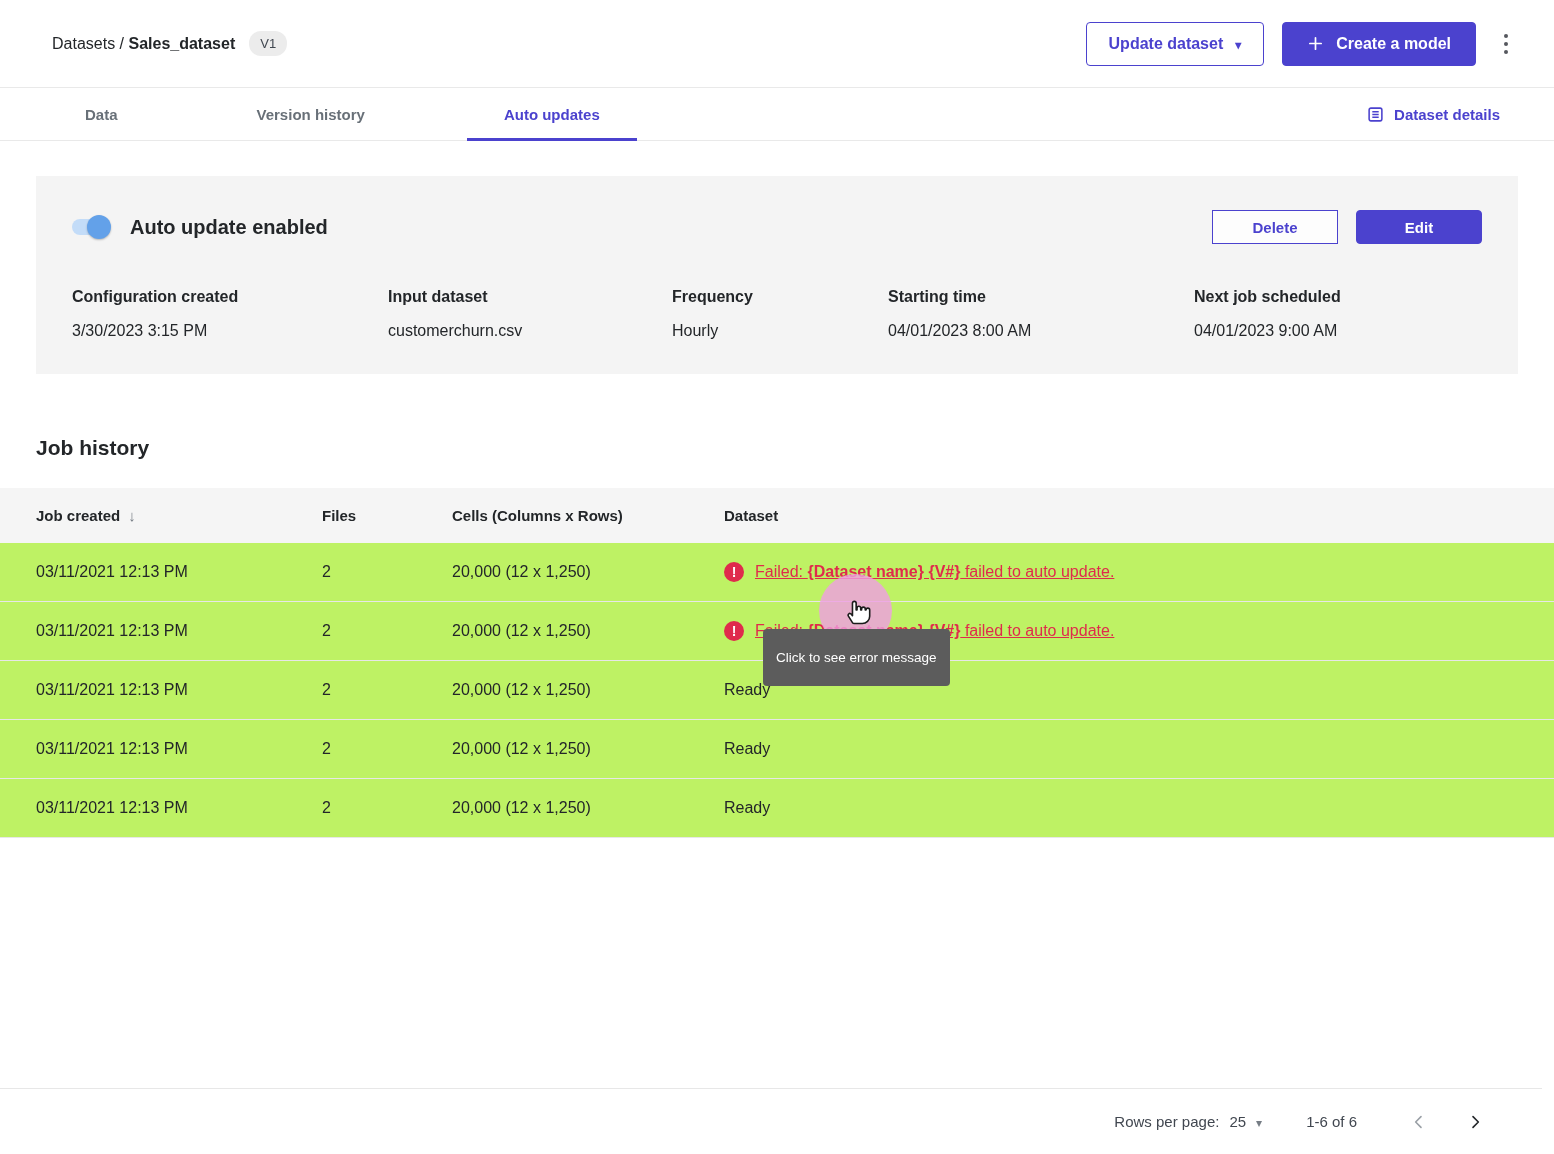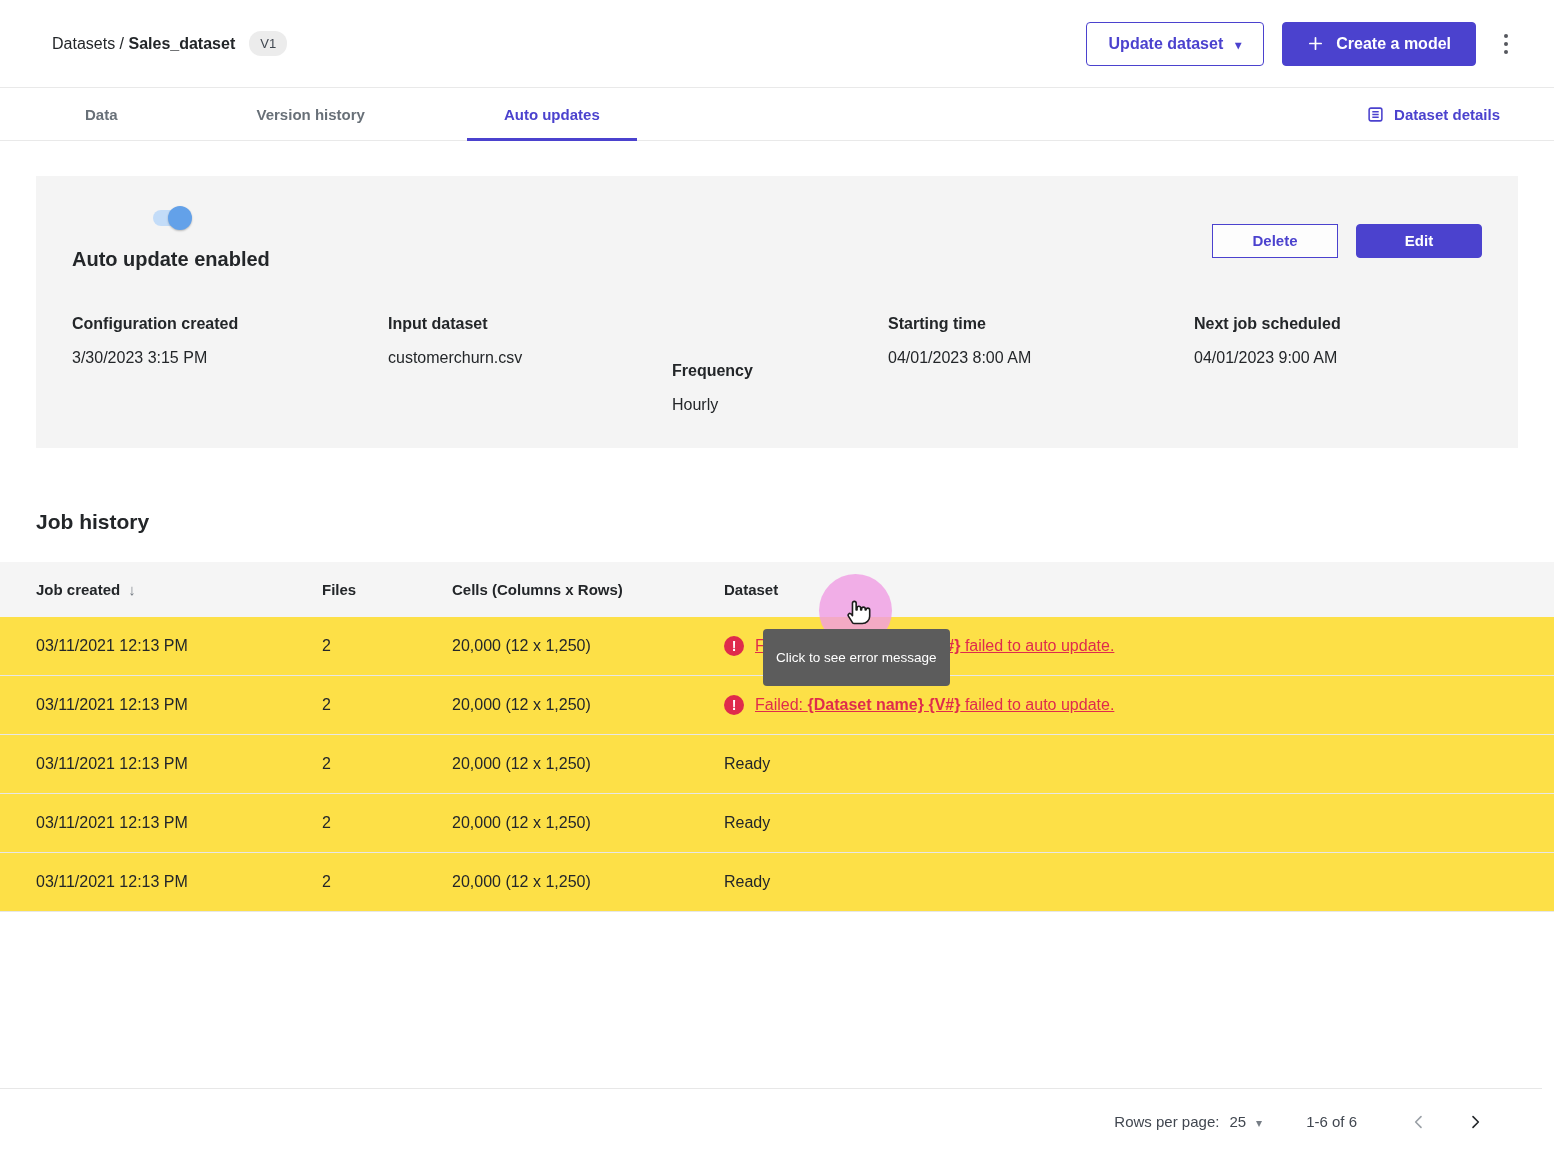--- a/index.html
+++ b/index.html
@@ -28,44 +28,44 @@
   
   .tabbar{height:54px;border-top:1px solid var(--border);border-bottom:1px solid var(--border);display:flex;align-items:stretch;padding:0 48px;position:relative;gap:35px;}
   .tab{display:flex;align-items:center;padding:0 37px;margin-right:30px;font-size:15px;font-weight:700;color:var(--text-gray);cursor:pointer;position:relative;}
   .tab.active{color:var(--accent);}
   .tab.active::after{content:"";position:absolute;left:0;right:0;bottom:-1px;height:3px;background:var(--accent);}
   .tab-right{margin-left:auto;display:flex;align-items:center;gap:10px;color:var(--accent);font-size:15px;font-weight:700;cursor:pointer;padding-right:6px;}
 
   
   .panel{margin:35px 36px 0;background:var(--panel-bg);padding:34px 36px;}
   .panel-head{display:flex;align-items:center;justify-content:space-between;margin-bottom:44px;}
-  .toggle-group{display:flex;align-items:center;gap:22px;flex-direction:column;}
+  .toggle-group{display:flex;align-items:center;gap:22px;}
   .toggle{position:relative;width:36px;height:16px;border-radius:9px;background:var(--toggle-track);cursor:pointer;}
   .toggle .knob{position:absolute;right:-3px;top:-4px;width:24px;height:24px;border-radius:50%;background:var(--toggle-knob);box-shadow:0 1px 2px rgba(0,0,0,.25);}
   .toggle-label{font-size:20px;font-weight:700;color:#232629;}
   .panel-buttons{display:flex;gap:18px;}
   .btn-sm-outline{background:#fdfdfd;border:1px solid var(--accent);color:var(--accent);height:34px;min-width:126px;font-size:15px;font-weight:700;border-radius:0;cursor:pointer;font-family:inherit;}
   .btn-sm-filled{background:var(--accent);border:1px solid var(--accent);color:#fff;height:34px;min-width:126px;font-size:15px;font-weight:700;border-radius:4px;cursor:pointer;font-family:inherit;}
   .fields{display:flex;}
   .field{padding-right:20px;}
   .field:nth-child(1){width:316px;}
   .field:nth-child(2){width:284px;}
-  .field:nth-child(3){width:216px;margin-top:47px;}
+  .field:nth-child(3){width:216px;}
   .field:nth-child(4){width:306px;}
   .field .f-label{font-size:16px;font-weight:700;color:#232629;margin-bottom:16px;}
   .field .f-value{font-size:16px;color:#232629;}
 
   
   .jh-title{margin:62px 0 28px 36px;font-size:21px;font-weight:700;color:#232629;}
   .jtable{width:100%;}
   .jrow{display:grid;grid-template-columns:322px 130px 272px 1fr;align-items:center;}
   .jrow > div:first-child{padding-left:36px;}
   .jhead{background:#f5f5f5;height:55px;font-size:15px;font-weight:700;color:#232629;}
   .sort-arrow{color:#767d85;font-weight:400;font-size:15px;margin-left:8px;}
-  .jdata{height:59px;border-bottom:1px solid #e7e7e7;font-size:16px;color:#232629;background:#fde047;}
+  .jdata{height:59px;border-bottom:1px solid #e7e7e7;font-size:16px;color:#232629;background:#bef264;}
   .status-cell{display:flex;align-items:center;gap:11px;}
   .err-icon{width:20px;height:20px;border-radius:50%;background:var(--danger);color:#fff;flex:0 0 20px;position:relative;}
   .err-icon::after{content:"!";position:absolute;left:0;right:0;top:0;bottom:0;display:flex;align-items:center;justify-content:center;font-size:14px;font-weight:700;}
   .status-failed{color:var(--danger);text-decoration:underline;}
   .status-failed .emph{font-weight:700;}
 
   
   .ripple{position:absolute;left:819px;top:574px;width:73px;height:73px;border-radius:50%;background:var(--ripple);opacity:.8;z-index:5;}
   .tooltip{position:absolute;left:763px;top:629px;background:var(--tooltip-bg);color:#fff;font-size:13.5px;padding:21px 13px;border-radius:4px;z-index:6;white-space:nowrap;}
   .cursor{position:absolute;left:843px;top:594px;z-index:7;}

